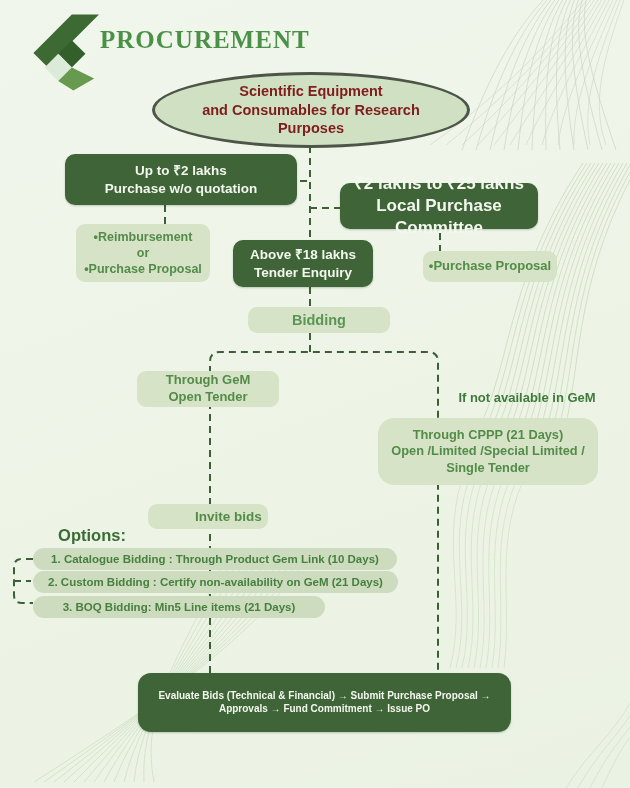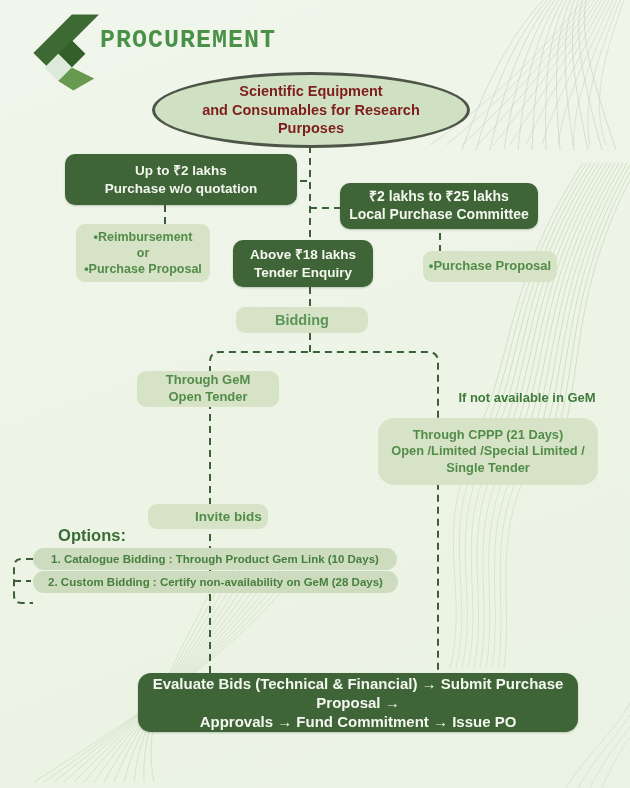--- a/index.html
+++ b/index.html
@@ -20,21 +20,21 @@
   .light { background:#d6e3c7; color:#538c49; border-radius:9px; }
   .oval  {
     background:#cfe1c2; color:#7f1d1d; border:3px solid #4d5548;
     border-radius:50%; font-size:14.5px;
   }
   .plain-label { background:none; color:#3e7b3b; }
   .header { position:absolute; left:0; top:0; z-index:2; }
   #title {
     position:absolute; left:100px; top:26px; margin:0;
     font-size:25px; font-weight:bold; letter-spacing:1px; color:#4a9147;
-    font-family:Liberation Mono, monospace;
+    font-family:Liberation Serif, serif;
   }
   .opt {
     background:#cddcbf; color:#47803e; border-radius:11px;
     font-size:11.5px; white-space:nowrap;
   }
   #options-title { font-size:16.5px; color:#3a6d35; }
 </style>
 </head>
 <body>
 
@@ -147,43 +147,44 @@
 and Consumables for Research
 Purposes</div>
 
   <div class="node dark" style="left:65px;top:154px;width:232px;height:51px;font-size:13.5px;">Up to ₹2 lakhs
 Purchase w/o quotation</div>
 
   <div class="node light" style="left:76px;top:224px;width:134px;height:58px;font-size:12.5px;">•Reimbursement
 or
 •Purchase Proposal</div>
 
-  <div class="node dark" style="left:340px;top:183px;width:198px;height:46px;font-size:14px;">₹2 lakhs to ₹25 lakhs
+  <div class="node dark" style="left:340px;top:183px;width:198px;height:46px;font-size:17px;">₹2 lakhs to ₹25 lakhs
 Local Purchase Committee</div>
 
   <div class="node light" style="left:423px;top:251px;width:134px;height:31px;font-size:13px;">•Purchase Proposal</div>
 
   <div class="node dark" style="left:233px;top:240px;width:140px;height:47px;font-size:13.5px;">Above ₹18 lakhs
 Tender Enquiry</div>
 
-  <div class="node light" style="left:236px;top:307px;width:132px;height:26px;font-size:14.5px;color:#5b9555;">Bidding</div>
+  <div class="node light" style="left:248px;top:307px;width:142px;height:26px;font-size:14.5px;color:#5b9555;">Bidding</div>
 
   <div class="node light" style="left:93px;top:371px;width:142px;height:36px;font-size:13px;margin-left:44px;">Through GeM
 Open Tender</div>
 
 
   <div class="node plain-label" style="left:446px;top:390px;width:162px;height:17px;font-size:13px;">If not available in GeM</div>
 
   <div class="node light" style="left:378px;top:418px;width:220px;height:67px;font-size:12.8px;border-radius:16px;">Through CPPP (21 Days)
 Open /Limited /Special Limited /
 Single Tender</div>
 
   <div class="node light" style="left:148px;top:504px;width:120px;height:25px;font-size:13.5px;padding-left:41px;">Invite bids</div>
 
   <div class="node" id="options-title" style="left:44px;top:526px;width:96px;height:19px;font-weight:bold;">Options:</div>
 
   <div class="node opt" style="left:33px;top:548px;width:364px;height:22px;">1. Catalogue Bidding : Through Product Gem Link (10 Days)</div>
-  <div class="node opt" style="left:33px;top:571px;width:365px;height:22px;">2. Custom Bidding : Certify non-availability on GeM (28 Days)</div>
+  <div class="node opt" style="left:33px;top:571px;width:365px;height:22px;">2. Custom Bidding : Certify non-availability on GeM (21 Days)</div>
+  <div class="node opt" style="left:33px;top:596px;width:292px;height:22px;">3. BOQ Bidding: Min5 Line items (21 Days)</div>
 
-  <div class="node dark" style="left:138px;top:673px;width:440px;height:59px;font-size:15px;border-radius:13px;">Evaluate Bids (Technical &amp; Financial) → Submit Purchase Proposal →
+  <div class="node dark" style="left:138px;top:673px;width:373px;height:59px;font-size:10px;border-radius:13px;">Evaluate Bids (Technical &amp; Financial) → Submit Purchase Proposal →
 Approvals → Fund Commitment → Issue PO</div>
 
 </div>
 
 </body></html>

